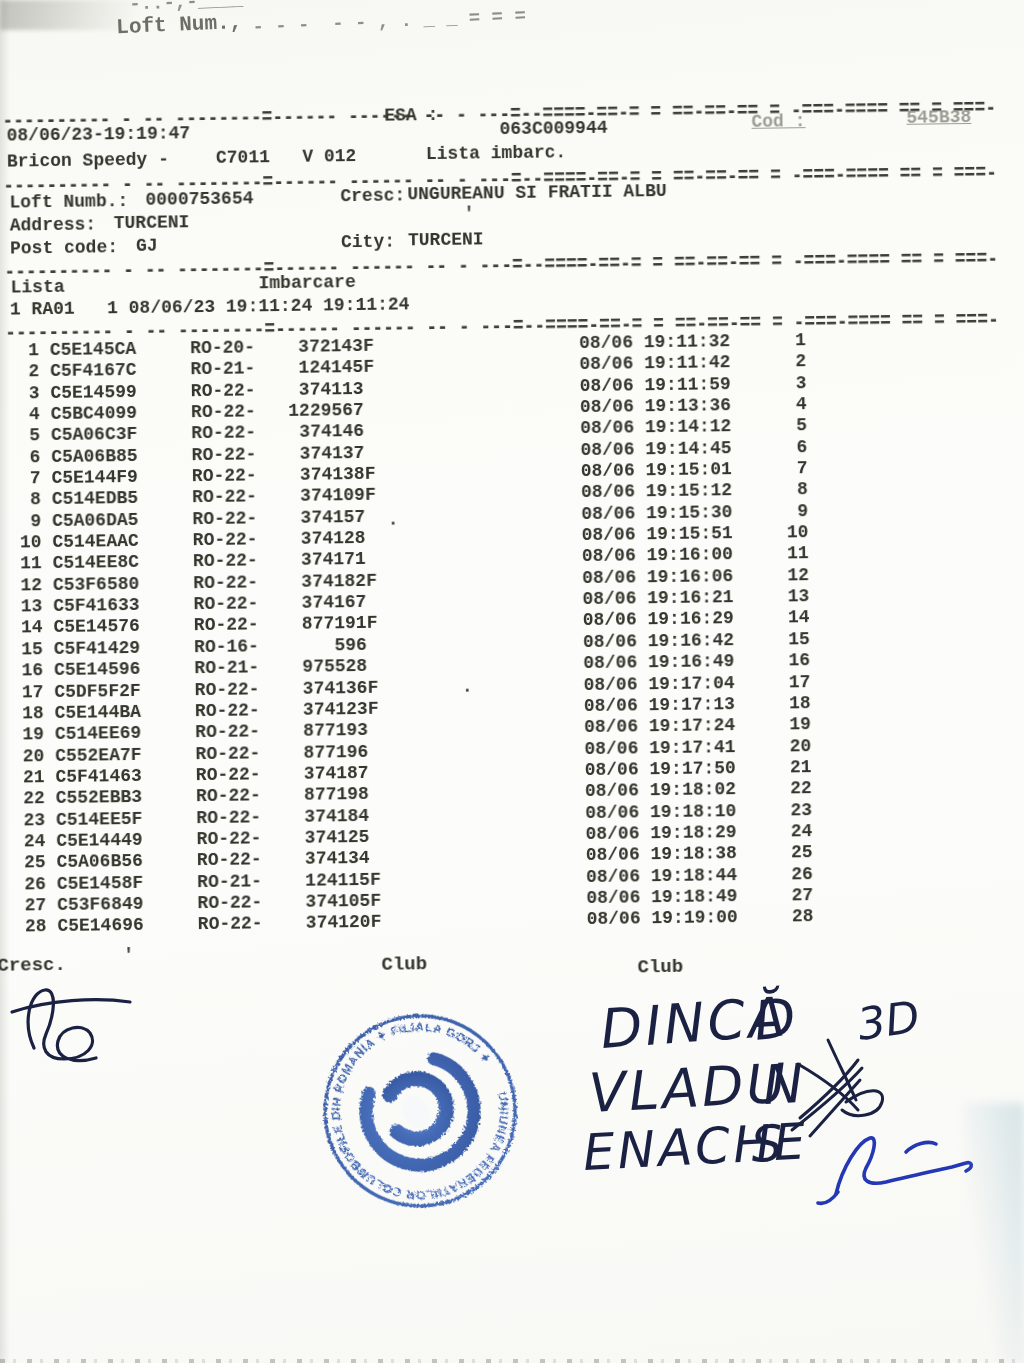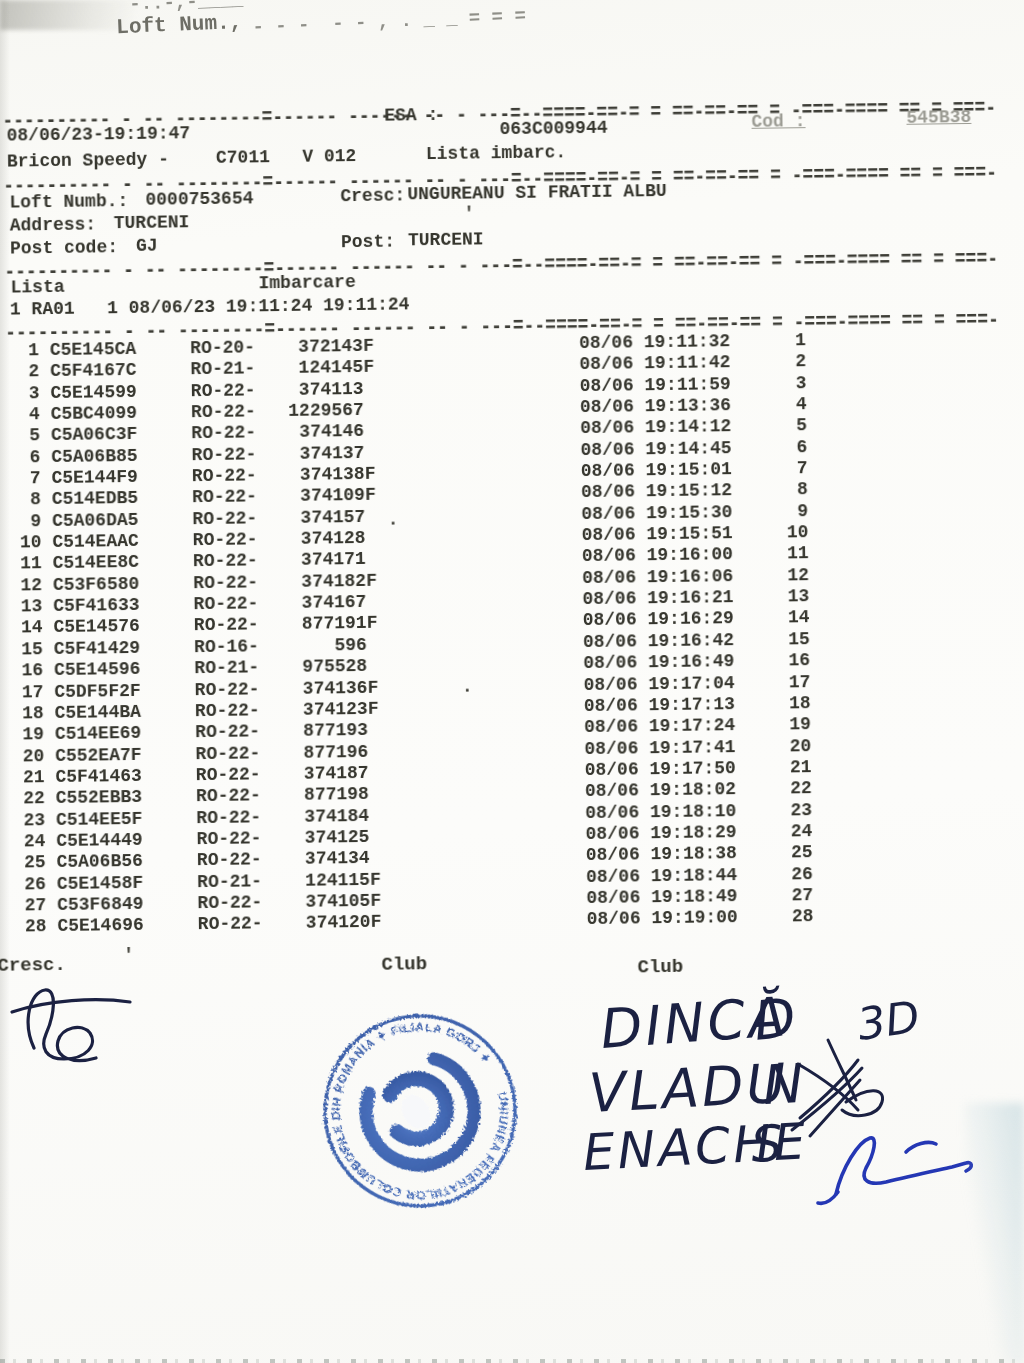--- a/index.html
+++ b/index.html
@@ -69,21 +69,21 @@
     <span class="abs pre" style="left:14px;top:186px">Loft Numb.:</span>
     <span class="abs pre" style="left:150px;top:185px">0000753654</span>
     <span class="abs pre" style="left:345px;top:184px">Cresc:</span>
     <span class="abs pre" style="left:412px;top:183px">UNGUREANU SI FRATII ALBU</span>
 
     <span class="abs pre" style="left:14px;top:209px">Address:</span>
     <span class="abs pre" style="left:118px;top:208px">TURCENI</span>
 
     <span class="abs pre" style="left:14px;top:232px">Post code:</span>
     <span class="abs pre" style="left:140px;top:231px">GJ</span>
-    <span class="abs pre" style="left:345px;top:230px">Post:</span>
+    <span class="abs pre" style="left:345px;top:230px">City:</span>
     <span class="abs pre" style="left:412px;top:229px">TURCENI</span>
 
     <div class="sep" style="top:255px">---------- - -- --------=------ ------ -- - ---=--====-==-= = ==-==-== = -===-==== == = ===-</div>
 
     <span class="abs pre" style="left:14px;top:271px">Lista</span>
     <span class="abs pre" style="left:262px;top:270px">Imbarcare</span>
     <span class="abs pre" style="left:13px;top:293px">1 RA01   1 08/06/23 19:11:24 19:11:24</span>
 
     <div class="sep" style="top:316px">---------- - -- --------=------ ------ -- - ---=--====-==-= = ==-==-== = -===-==== == = ===-</div>
 

